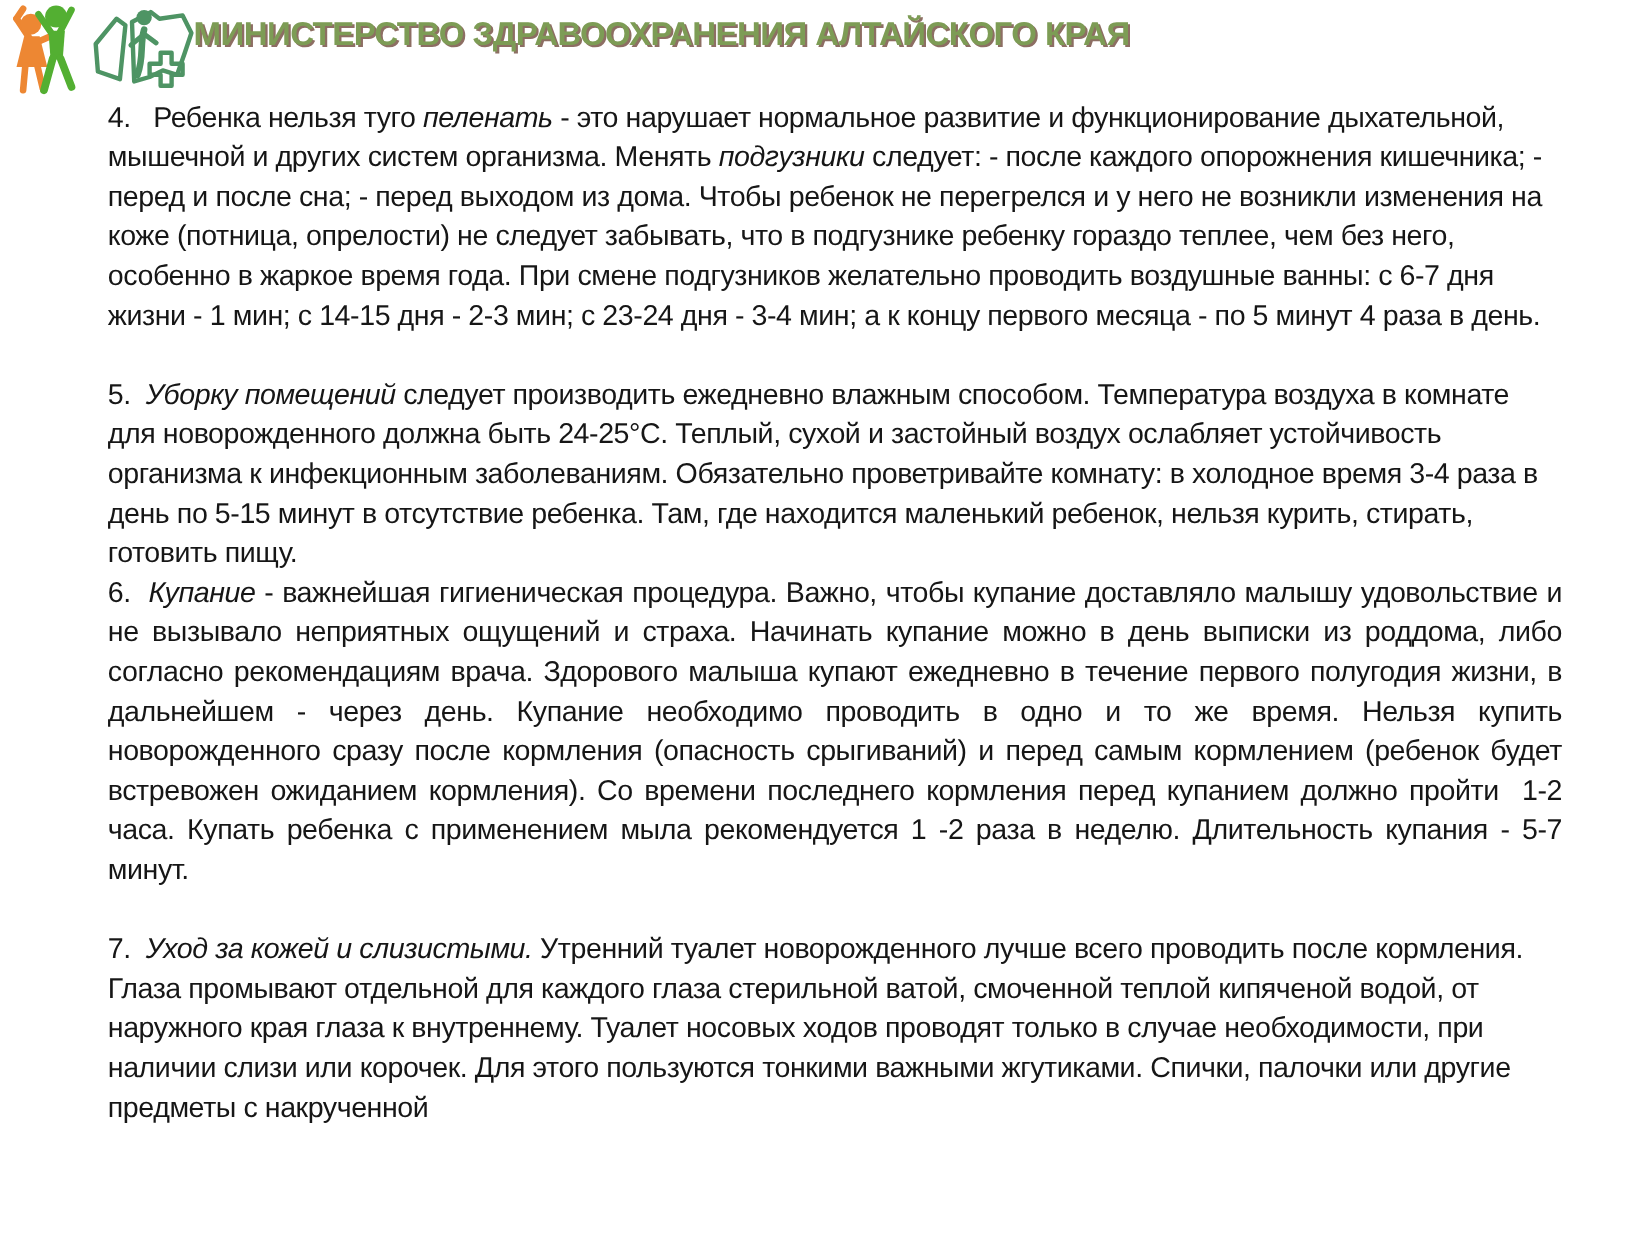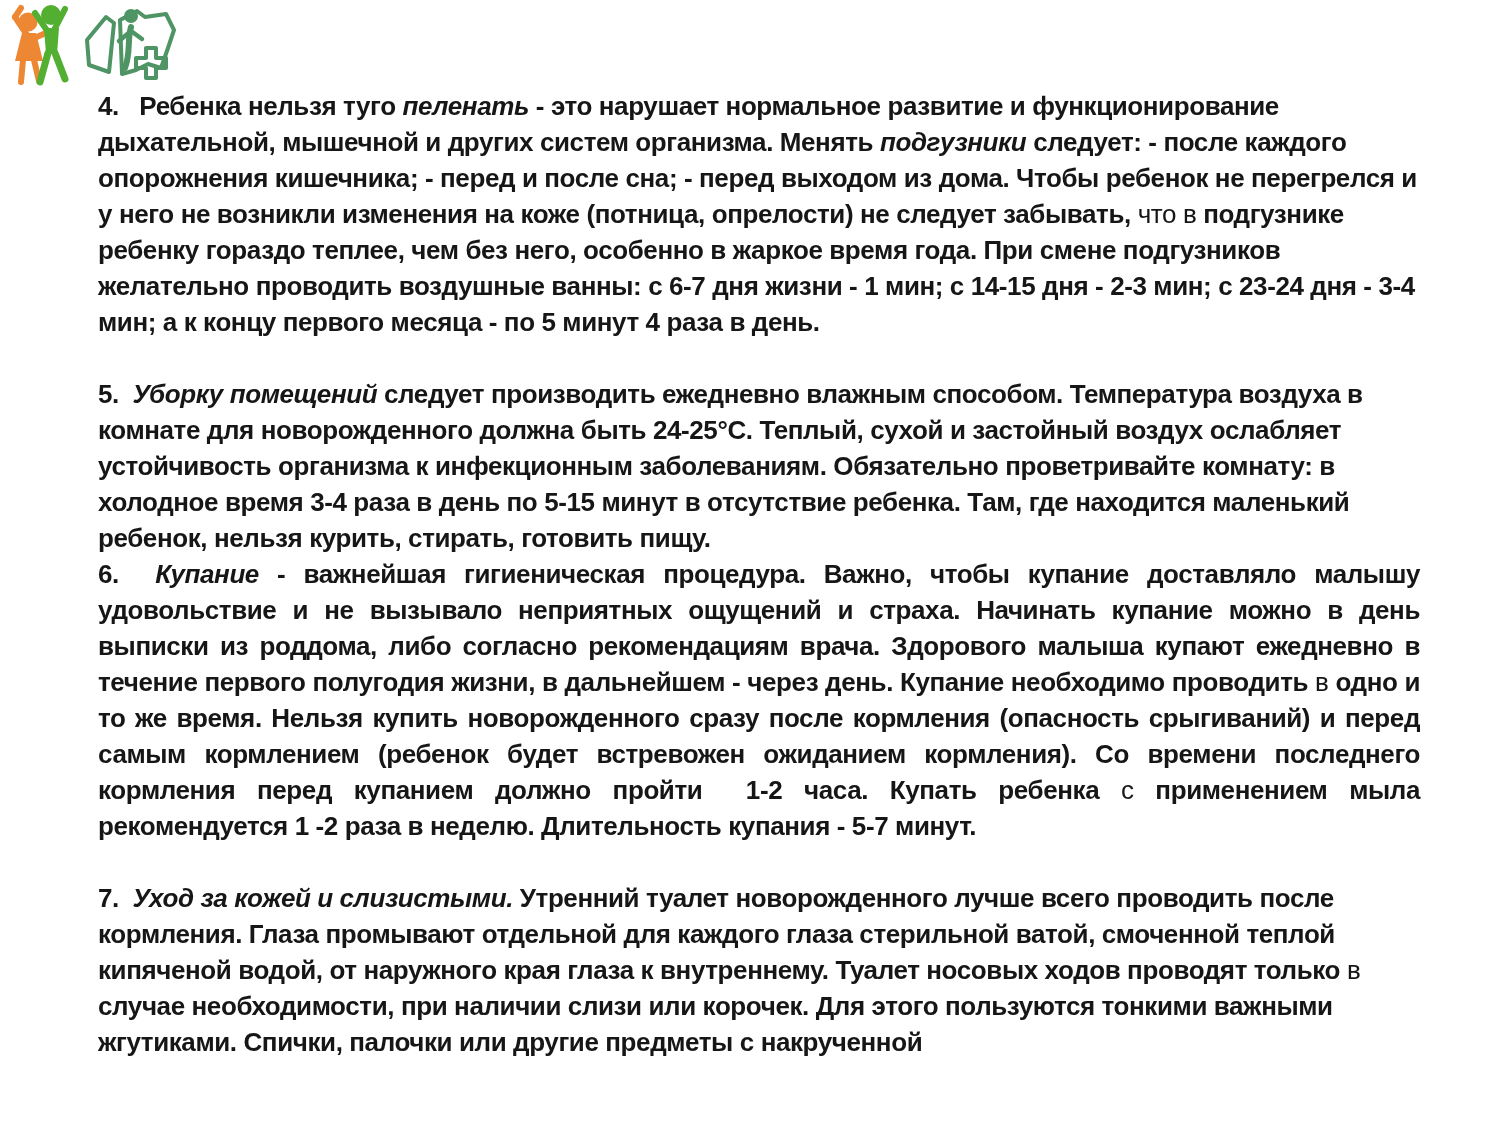--- a/index.html
+++ b/index.html
@@ -16,23 +16,23 @@
                  color:var(--title-green,#7d9c55);
                  text-shadow:2px 2px 0 var(--title-shadow,#8d6e63);
                  white-space:nowrap; }
 
   
   .content { position:absolute; left:98px; top:88px; width:1322px;
              font-size:26px; line-height:36px; color:#161616; letter-spacing:-0.4px; }
   .para { text-align:left; }
   .para.gap { margin-top:36px; }
   .para:nth-child(3) { text-align:justify; }
-  .para .n  { font-weight:bold; font-style:normal; }
+  .para .n  { font-weight:normal; font-style:normal; }
   .para .b  { font-weight:normal; }
-  .para .bi { font-weight:bold; font-style:italic; }
+  .para .bi { font-weight:normal; font-style:italic; }
 
   
   .fill-orange { fill:var(--logo-orange,#ed8733); }
   .stroke-orange { stroke:var(--logo-orange,#ed8733); fill:none; }
   .fill-green { fill:var(--logo-green,#53af32); }
   .stroke-green { stroke:var(--logo-green,#53af32); fill:none; }
   .map-line { stroke:var(--logo-outline-green,#4e9464); fill:none; }
   .map-fill { fill:var(--logo-outline-green,#4e9464); }
 </style>
 </head>
@@ -63,20 +63,21 @@
     <svg class="logo-map" viewBox="0 0 102 78">
       <path class="map-line" stroke-width="4" stroke-linejoin="round" d="M7 34 L26 11 L34 17 L29 66 L9 59 Z"></path>
       <path class="map-line" stroke-width="4" stroke-linejoin="round" d="M40 14 L57 5 L65 11 L86 8 L94 24 L88 42 L81 62 L68 58 L56 64 L42 68 Z"></path>
       <circle class="map-fill" cx="51" cy="10" r="7"></circle>
       <path class="map-line" stroke-width="6" stroke-linecap="round" d="M51 21 C47 34 51 46 45 62"></path>
       <path class="map-line" stroke-width="4.5" stroke-linecap="round" d="M51 25 L39 35"></path>
       <path class="map-line" stroke-width="4.5" stroke-linecap="round" d="M51 25 L62 33"></path>
       <path class="map-line" stroke-width="4" stroke-linejoin="round" fill="#ffffff" d="M66 42 L76 42 L76 52 L86 52 L86 62 L76 62 L76 72 L66 72 L66 62 L56 62 L56 52 L66 52 Z"></path>
     </svg>
 
+    <div class="page-title">МИНИСТЕРСТВО ЗДРАВООХРАНЕНИЯ АЛТАЙСКОГО КРАЯ</div>
   </div>
 
   <div class="content">
       <p class="para"><span class="n">4.&nbsp;&nbsp; Ребенка нельзя туго </span><span class="bi">пеленать</span><span class="n"> - это нарушает нормальное развитие и функционирование дыхательной, мышечной и других систем организма. Менять </span><span class="bi">подгузники</span><span class="n"> следует: - после каждого опорожнения кишечника; - перед и после сна; - перед выходом из дома. Чтобы ребенок не перегрелся и у него не возникли изменения на коже (потница, опрелости) не следует забывать, </span><span class="b">что в</span><span class="n"> подгузнике ребенку гораздо теплее, чем без него, особенно в жаркое время года. При смене подгузников желательно проводить воздушные ванны: с 6-7 дня жизни - 1 мин; с 14-15 дня - 2-3 мин; с 23-24 дня - 3-4 мин; а к концу первого месяца - по 5 минут 4 раза в день.</span></p>
       <p class="para gap"><span class="n">5.&nbsp; </span><span class="bi">Уборку помещений</span><span class="n"> следует производить ежедневно влажным способом. Температура воздуха в комнате для новорожденного должна быть 24-25°С. Теплый, сухой и застойный воздух ослабляет устойчивость организма к инфекционным заболеваниям. Обязательно проветривайте комнату: в холодное время 3-4 раза в день по 5-15 минут в отсутствие ребенка. Там, где находится маленький ребенок, нельзя курить, стирать, готовить пищу.</span></p>
       <p class="para"><span class="n">6.&nbsp; </span><span class="bi">Купание</span><span class="n"> - важнейшая гигиеническая процедура. Важно, чтобы купание доставляло малышу удовольствие и не вызывало неприятных ощущений и страха. Начинать купание можно в день выписки из роддома, либо согласно рекомендациям врача. Здорового малыша купают ежедневно в течение первого полугодия жизни, в дальнейшем - через день. Купание необходимо проводить </span><span class="b">в</span><span class="n"> одно и то же время. Нельзя купить новорожденного сразу после кормления (опасность срыгиваний) и перед самым кормлением (ребенок будет встревожен ожиданием кормления). Со времени последнего кормления перед купанием должно пройти&nbsp; 1-2 часа. Купать ребенка </span><span class="b">с</span><span class="n"> применением мыла рекомендуется 1 -2 раза в неделю. Длительность купания - 5-7 минут.</span></p>
       <p class="para gap"><span class="n">7.&nbsp; </span><span class="bi">Уход за кожей и слизистыми.</span><span class="n"> Утренний туалет новорожденного лучше всего проводить после кормления. Глаза промывают отдельной для каждого глаза стерильной ватой, смоченной теплой кипяченой водой, от наружного края глаза к внутреннему. Туалет носовых ходов проводят только </span><span class="b">в</span><span class="n"> случае необходимости, при наличии слизи или корочек. Для этого пользуются тонкими важными жгутиками. Спички, палочки или другие предметы с накрученной</span></p>
     </div>
 
 </div>

